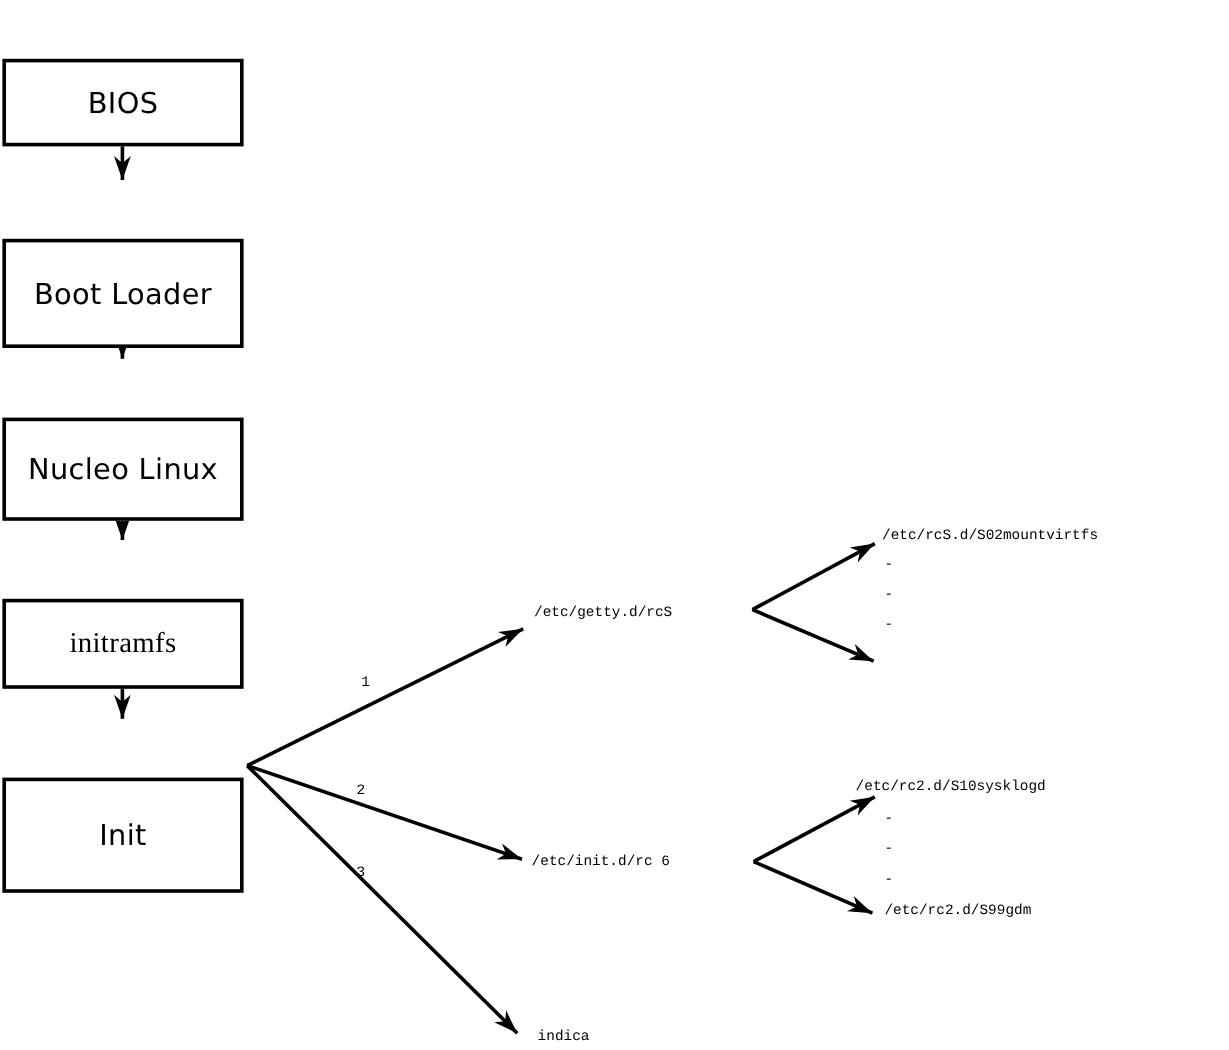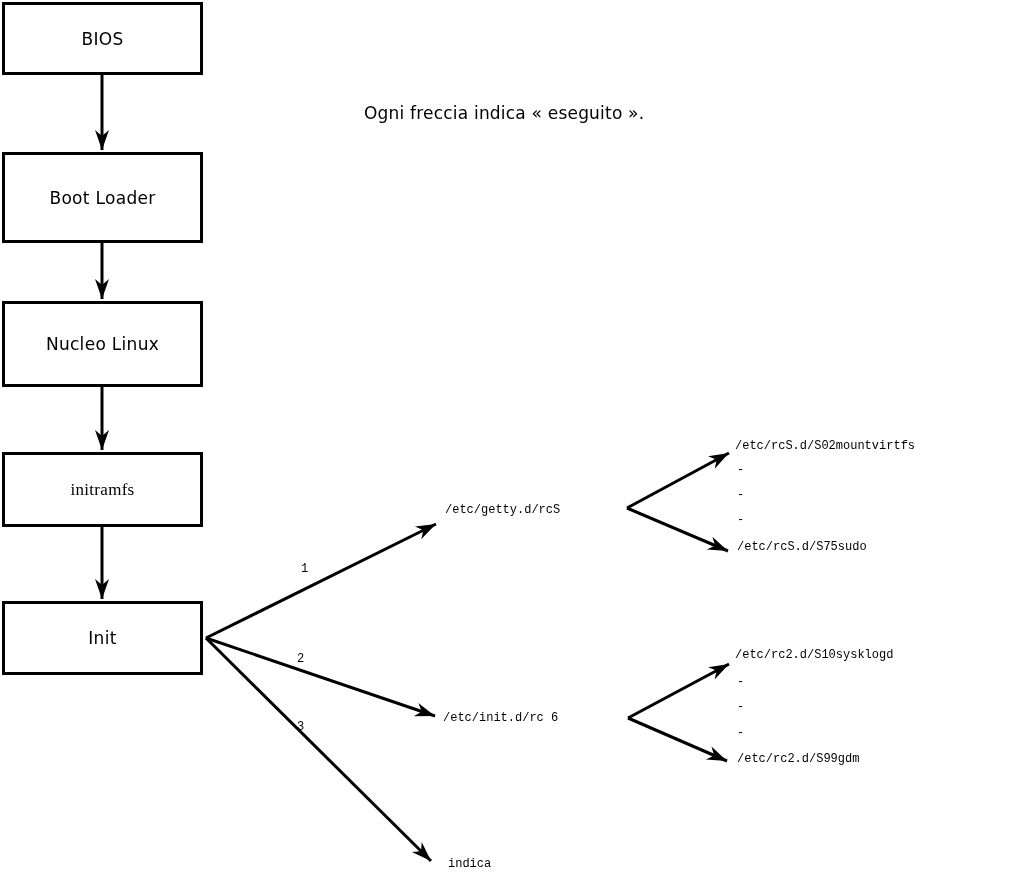--- a/index.html
+++ b/index.html
@@ -26,22 +26,23 @@
   .box {
     position: absolute;
     left: 2px;
     width: 201px;
     box-sizing: border-box;
     border: 3px solid #000000;
     background: #ffffff;
     display: flex;
     align-items: center;
     justify-content: center;
-    font-size: 17px;
+    font-size: 24px;
     letter-spacing: 0.3px;
+    margin-top: 47px;
   }
   .caption {
     position: absolute;
     font-size: 17px;
     letter-spacing: 0.2px;
     white-space: pre;
   }
   .mono {
     position: absolute;
     font-family: "Liberation Mono", "DejaVu Sans Mono", monospace;
@@ -72,51 +73,49 @@
       <line x1="206" y1="638" x2="431" y2="861" marker-end="url(#ah)"></line>
 
       <line x1="627" y1="508" x2="729" y2="453" marker-end="url(#ah)"></line>
       <line x1="627" y1="508" x2="728" y2="551" marker-end="url(#ah)"></line>
 
       <line x1="628" y1="718" x2="729" y2="664" marker-end="url(#ah)"></line>
       <line x1="628" y1="718" x2="727" y2="761" marker-end="url(#ah)"></line>
     </g>
   </svg>
 
-  <div class="caption" style="left:364px; top:103px;">Ogni freccia indica « eseguito ».</div>
 
   <div class="box" style="top:2px; height:73px;">
     <span>BIOS</span>
   </div>
   <div class="box" style="top:152px; height:91px;">
     <span>Boot Loader</span>
   </div>
   <div class="box" style="top:301px; height:86px;">
     <span>Nucleo Linux</span>
   </div>
   <div class="box" style="top:452px; height:75px;font-family:Liberation Serif, serif;">
     <span>initramfs</span>
   </div>
-  <div class="box" style="top:601px; height:74px;text-align:right;">
+  <div class="box" style="top:601px; height:96px;text-align:right;">
     <span>Init</span>
   </div>
 
   <div class="mono" style="left:301px; top:558px;">1</div>
   <div class="mono" style="left:297px; top:648px;">2</div>
   <div class="mono" style="left:297px; top:716px;">3</div>
 
   <div class="mono" style="left:445px; top:499px;">/etc/getty.d/rcS</div>
   <div class="mono" style="left:443px; top:707px;">/etc/init.d/rc 6</div>
   <div class="mono" style="left:448px; top:853px;">indica</div>
 
   <div class="mono" style="left:735px; top:435px;">/etc/rcS.d/S02mountvirtfs</div>
   <div class="mono" style="left:737px; top:459px;">-</div>
   <div class="mono" style="left:737px; top:484px;">-</div>
   <div class="mono" style="left:737px; top:509px;">-</div>
-  <div class="mono" style="left:737px; top:536px;">/etc/rcS.d/S75sudo</div>
 
-  <div class="mono" style="left:735px; top:644px;">/etc/rc2.d/S10sysklogd</div>
+  <div class="mono" style="left:713px; top:644px;">/etc/rc2.d/S10sysklogd</div>
   <div class="mono" style="left:737px; top:671px;">-</div>
   <div class="mono" style="left:737px; top:696px;">-</div>
   <div class="mono" style="left:737px; top:722px;">-</div>
   <div class="mono" style="left:737px; top:748px;">/etc/rc2.d/S99gdm</div>
 
 </div>
 
 </body></html>

